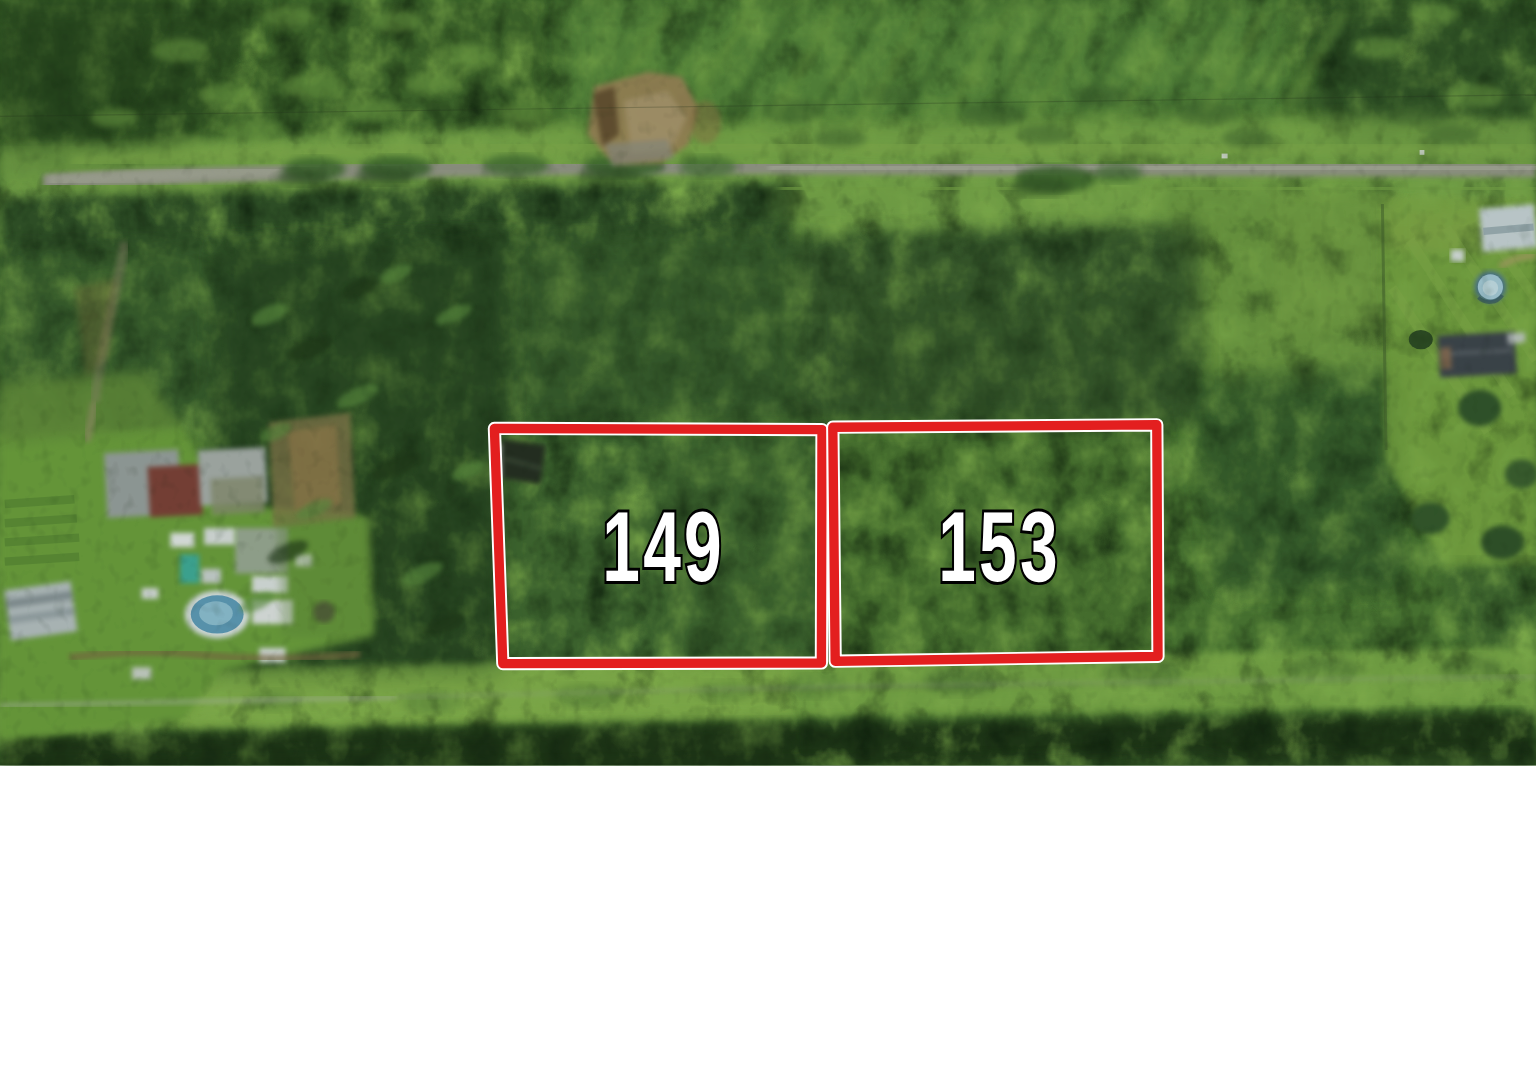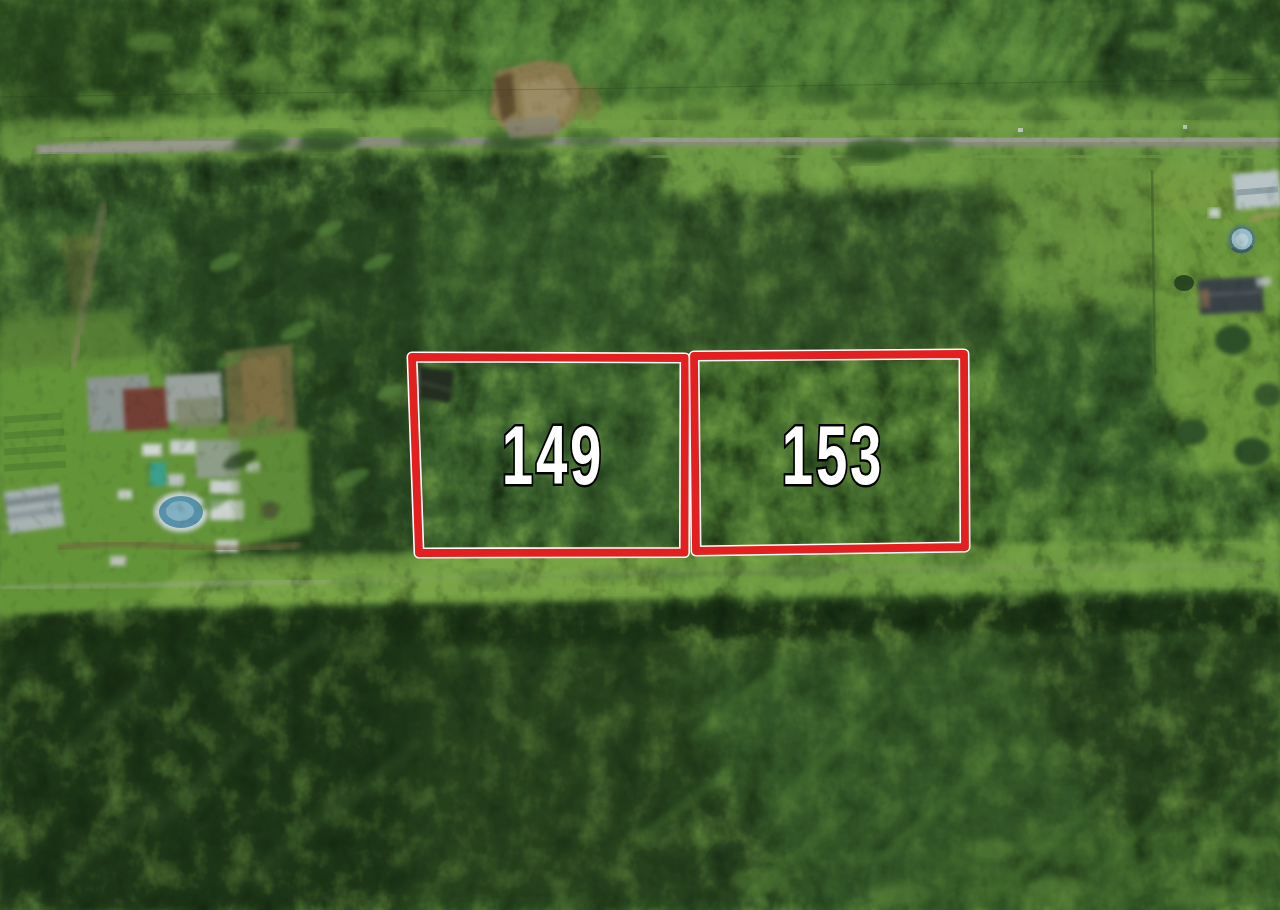--- a/index.html
+++ b/index.html
@@ -1,16 +1,16 @@
 <!DOCTYPE html>
 <html><head>
 <meta charset="utf-8">
 <style>
   html,body{margin:0;padding:0;}
-  #wrap{width:1280px;height:910px;overflow:hidden;position:relative;background:#47722f;}
+  #wrap{width:1280px;height:638px;overflow:hidden;position:relative;background:#47722f;}
   svg{display:block;}
   text{font-family:"Liberation Sans",sans-serif;}
 </style>
 </head>
 <body>
 <div id="wrap">
 <svg width="1280" height="910" viewBox="0 0 1280 910">
 <defs>
   <filter id="spD" x="0" y="0" width="1280" height="910" filterUnits="userSpaceOnUse" primitiveUnits="userSpaceOnUse" color-interpolation-filters="sRGB">
     <feTurbulence type="fractalNoise" baseFrequency="0.031 0.027" numOctaves="4" seed="13" result="n"></feTurbulence>

